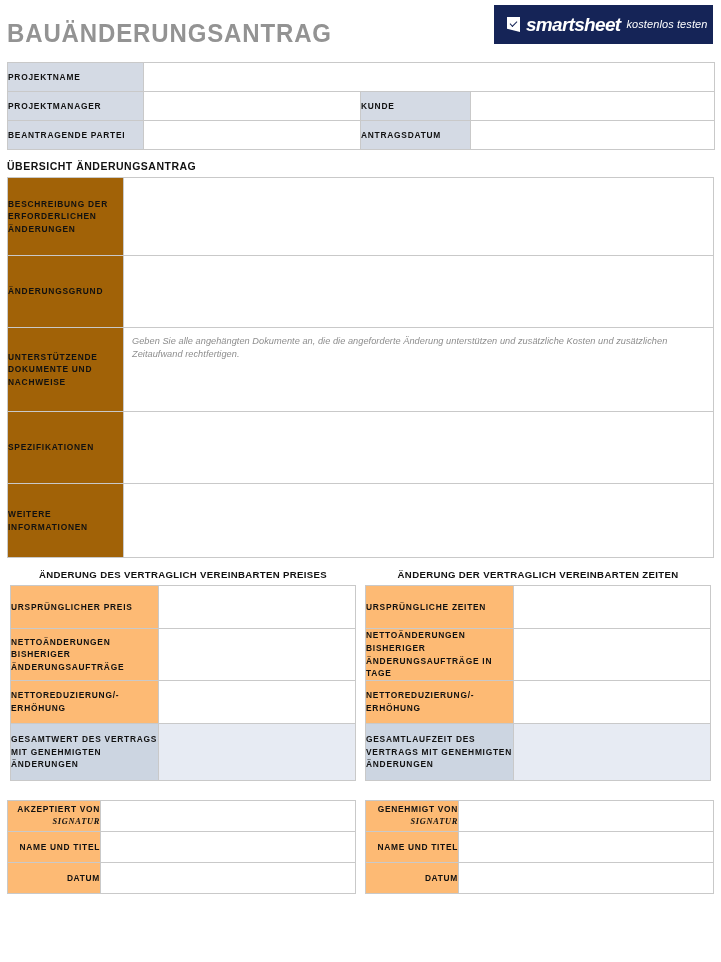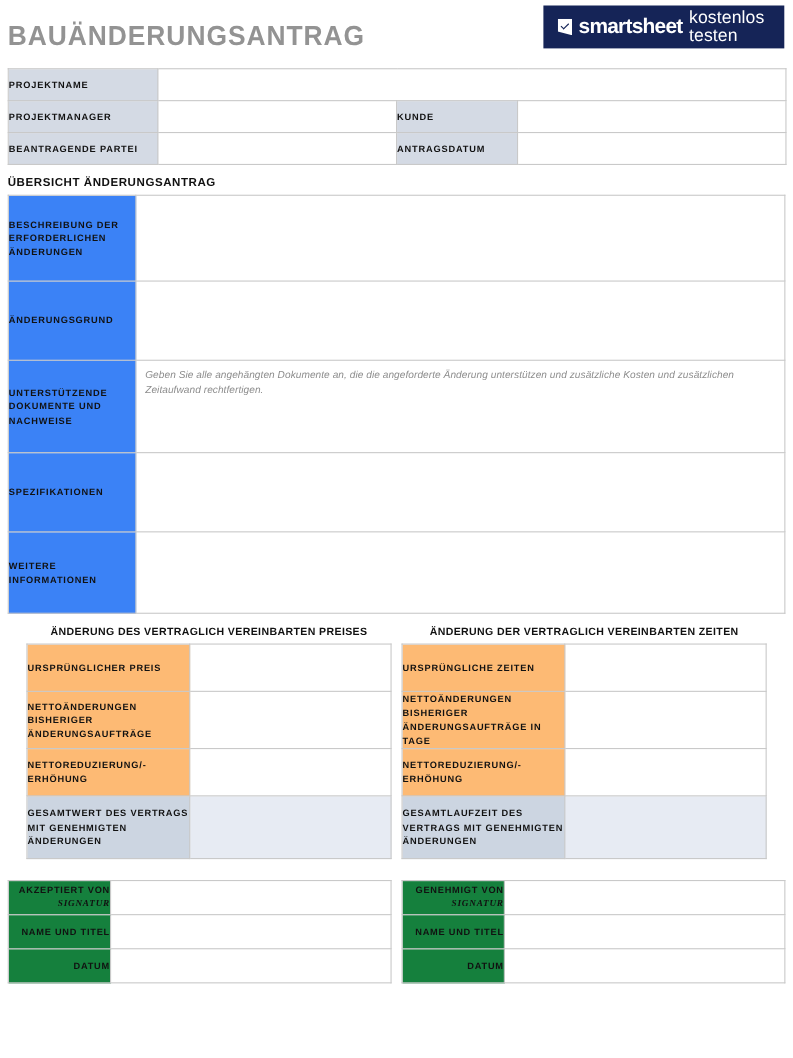--- a/index.html
+++ b/index.html
@@ -43,20 +43,21 @@
     position: absolute;
     right: 8px;
     top: 5px;
     width: 219px;
     height: 39px;
     background: #152457;
     display: flex;
     align-items: center;
     padding-left: 13px;
     box-sizing: border-box;
+    font-style: italic;
   }
   .logo-mark {
     width: 13px;
     height: 15px;
     background: #ffffff;
     position: relative;
     margin-right: 6px;
     flex: none;
     clip-path: polygon(0 0, 100% 0, 100% 100%, 0 78%);
   }
@@ -73,21 +74,21 @@
   }
   .logo-word {
     color: #ffffff;
     font-size: 19px;
     font-weight: bold;
     letter-spacing: -0.7px;
     line-height: 1;
   }
   .logo-tag {
     color: #ffffff;
-    font-size: 16px;
+    font-size: 11px;
     font-weight: normal;
     letter-spacing: 0.1px;
     margin-left: 6px;
     line-height: 1;
   }
 
   
   .tbl {
     border-collapse: collapse;
     table-layout: fixed;
@@ -121,39 +122,39 @@
     font-size: 10.5px;
     font-weight: bold;
     letter-spacing: 0.5px;
     color: #111111;
     padding: 10px 14px 5px 7px;
   }
 
   
   .overview-wrap { padding: 0 7px; }
   .overview .lbl {
-    background: #3b82f6;
+    background: #a16207;
     vertical-align: middle;
   }
   .overview td.val {
     vertical-align: top;
   }
   .hint {
     font-size: 9.2px;
     font-style: italic;
     color: #8d8d8d;
     line-height: 1.45;
     padding: 7px 8px 0 8px;
     letter-spacing: 0.05px;
   }
 
   
   .two-col {
     display: flex;
-    padding: 0 24px;
+    padding: 0 10px;
     margin-top: 11px;
     gap: 9px;
   }
   .col { flex: 1 1 0; min-width: 0; }
   .col-head {
     text-align: center;
     font-size: 9.6px;
     font-weight: bold;
     letter-spacing: 0.35px;
     color: #111111;
@@ -164,21 +165,21 @@
   .change tr.total .val { background: #e7ebf3; }
 
   
   .sign-wrap {
     display: flex;
     padding: 0 7px;
     margin-top: 19px;
     gap: 9px;
   }
   .sign .lbl {
-    background: #15803d;
+    background: #fdba74;
     text-align: right;
     letter-spacing: 0.7px;
   }
   .sign td { height: 30px; }
   .sig-sub {
     display: block;
     font-style: italic;
     font-weight: bold;
     letter-spacing: 0.7px;
     font-family: Liberation Serif, serif;

